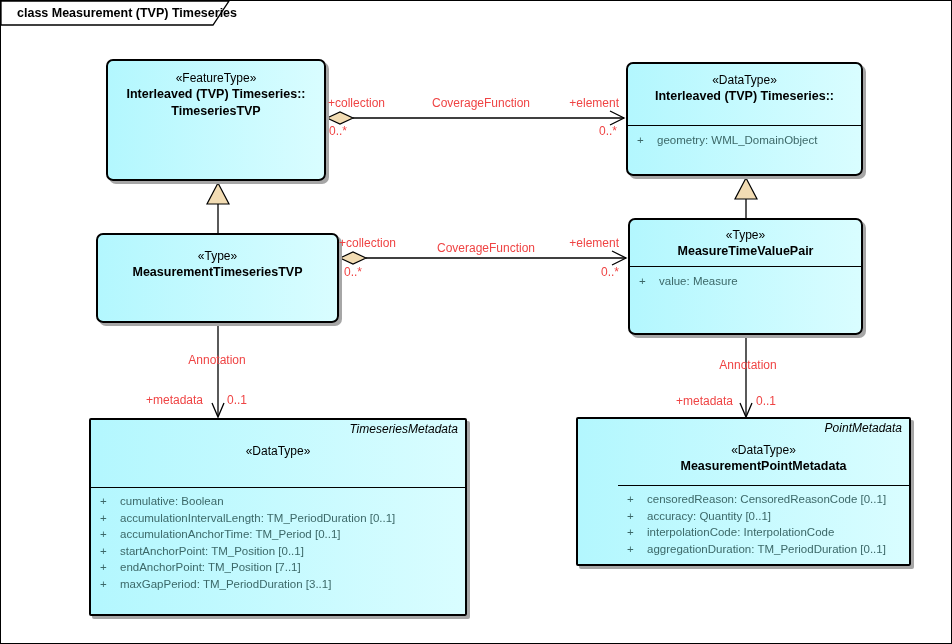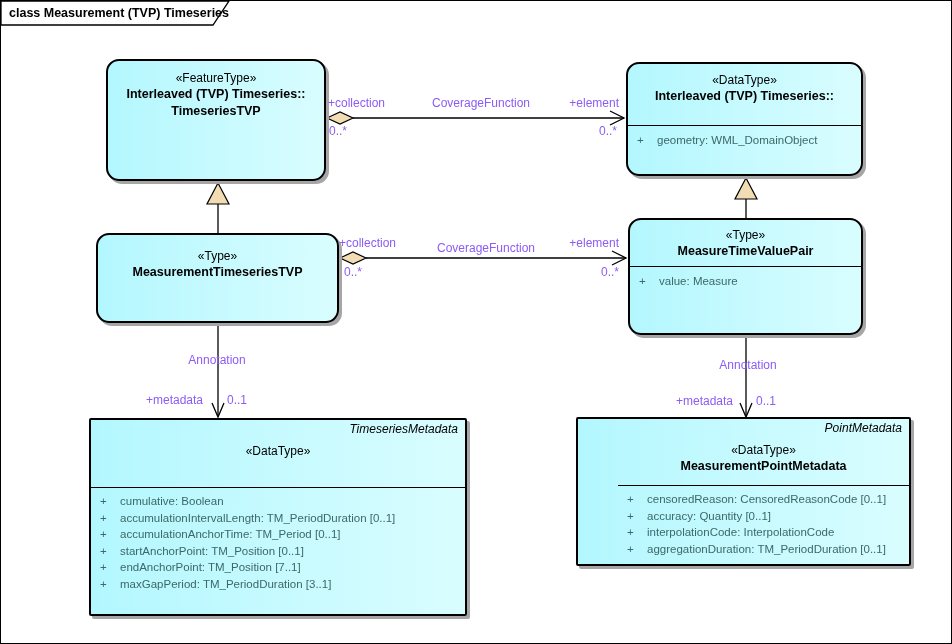--- a/index.html
+++ b/index.html
@@ -5,43 +5,43 @@
   html,body{margin:0;padding:0;background:#fff;font-family:"Liberation Sans",sans-serif;}
   #frame{
     position:relative;width:950px;height:642px;border:1px solid #000;
     background:#fff;overflow:hidden;
   }
   #connector-layer{position:absolute;left:0;top:0;width:952px;height:644px;}
   .c-line{stroke:var(--line,#000);stroke-width:1.3;fill:none;}
   .c-fill{fill:var(--arrow-fill,#f2dcb3);stroke:var(--line,#000);stroke-width:1.2;}
   .tab-shape{fill:#fff;stroke:#000;stroke-width:1.3;}
   .tab-title{
-    position:absolute;left:8px;top:5px;font-size:12.5px;font-weight:bold;color:#000;
+    position:absolute;left:16px;top:5px;font-size:12.5px;font-weight:bold;color:#000;
     white-space:nowrap;
   }
   .uml-box{
     position:absolute;box-sizing:border-box;
     border:2px solid var(--box-border,#000);
     background:linear-gradient(to right,var(--box-fill-left,#b5f7fe),var(--box-fill-right,#d9fdff));
     box-shadow:3px 3px 0 0 var(--shadow,#a9a9a9);
-    border-radius:13px;
+    border-radius:7px;
   }
   .uml-box.square{border-radius:2px;}
   .hdr{box-sizing:border-box;text-align:center;}
   .hdr.with-sep{border-bottom:1px solid var(--box-border,#000);}
   .stereo{font-size:12px;color:#000;line-height:16px;}
   .cname{font-size:12.5px;font-weight:bold;color:#000;line-height:16.5px;}
   .tagname{
     text-align:right;font-size:12px;font-style:italic;color:#000;
     padding:2px 7px 0 0;line-height:14px;
   }
   .attrs{box-sizing:border-box;padding-top:6px;}
   .attr-row{display:flex;font-size:11.5px;line-height:16.6px;color:var(--attribute-text,#3c6868);white-space:nowrap;}
   .attr-row .vis{width:20px;padding-left:9px;flex:0 0 auto;}
-  .lbl{position:absolute;font-size:12px;color:#8b5cf6;white-space:nowrap;}
+  .lbl{position:absolute;font-size:12px;color:#ef4444;white-space:nowrap;}
   .lbl.center{text-align:center;}
   .lbl.right{text-align:right;}
 </style>
 </head>
 <body>
 
 <div id="frame">
 
   <svg id="connector-layer" viewBox="0 0 952 644">
 

